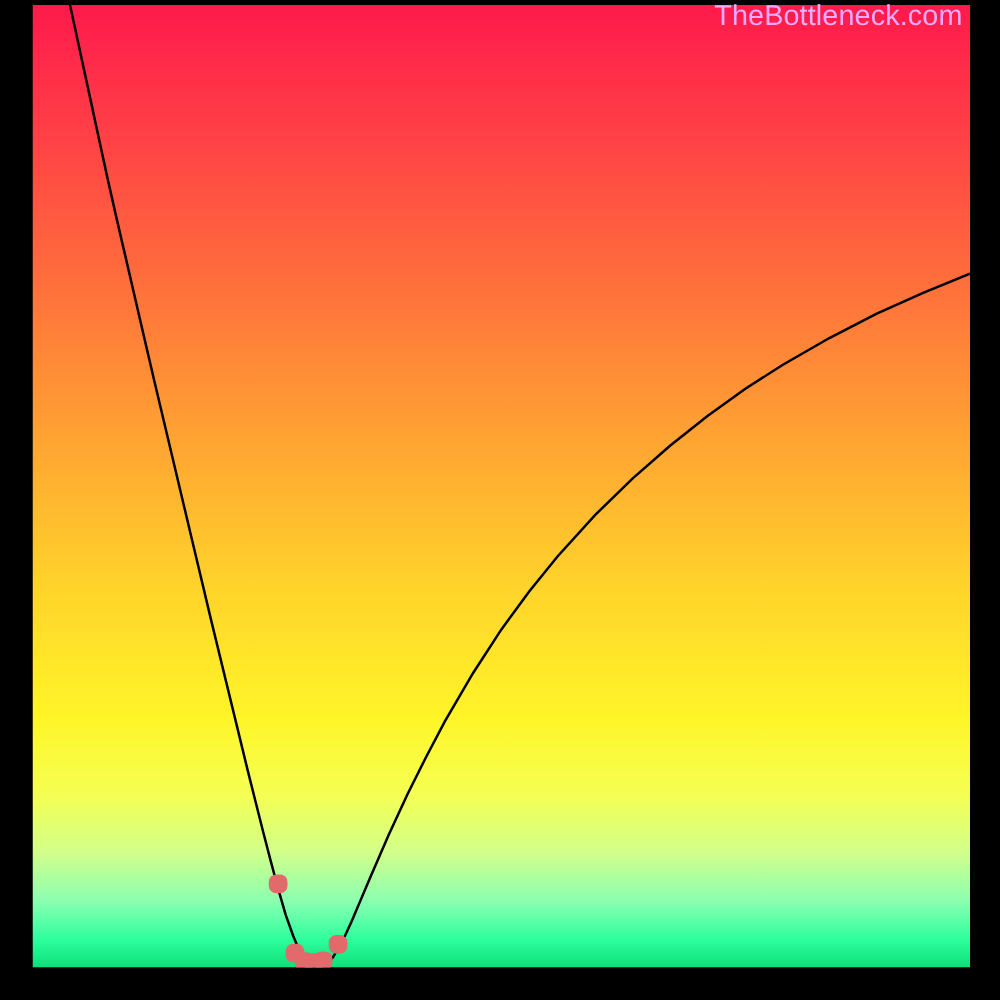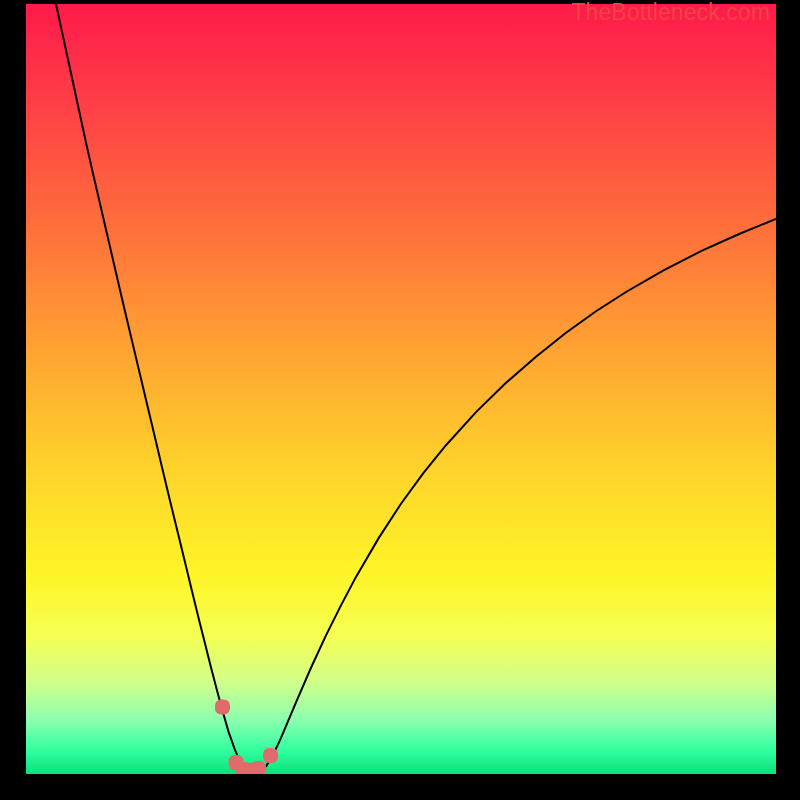--- a/index.html
+++ b/index.html
@@ -1,20 +1,20 @@
 <!DOCTYPE html>
 <html><head>
 <meta charset="utf-8">
 <style>
   html,body{margin:0;padding:0;width:800px;height:800px;overflow:hidden;background:#000;
     font-family:Arial,Helvetica,sans-serif;}
   .stage{position:relative;width:800px;height:800px;}
   .frame{position:absolute;left:26px;top:4px;width:750px;height:770px;background:#000;}
   .plot{position:absolute;left:0;top:0;width:750px;height:770px;}
-  .watermark{position:absolute;right:30px;top:-1px;color:#ef4444;font-size:23px;
+  .watermark{position:absolute;right:30px;top:-1px;color:#f0abfc;font-size:23px;
     font-weight:400;letter-spacing:0.1px;pointer-events:none;}
 </style>
 </head>
 <body>
 
 <div class="stage">
   <div class="frame">
     <svg class="plot" viewBox="0 0 750 770" preserveAspectRatio="none">
       <defs>
         <linearGradient id="bg-grad" x1="0" y1="0" x2="0" y2="1">

